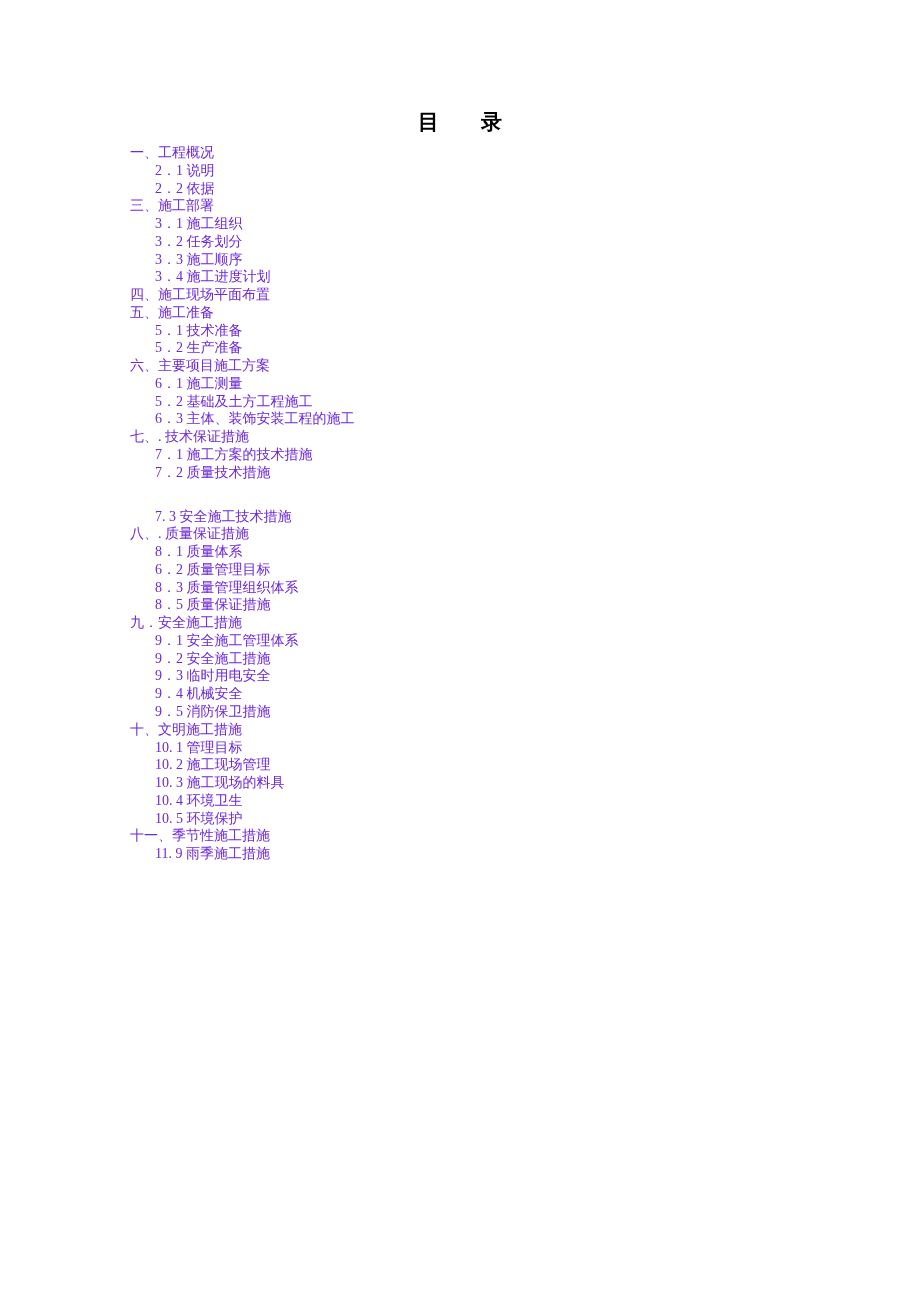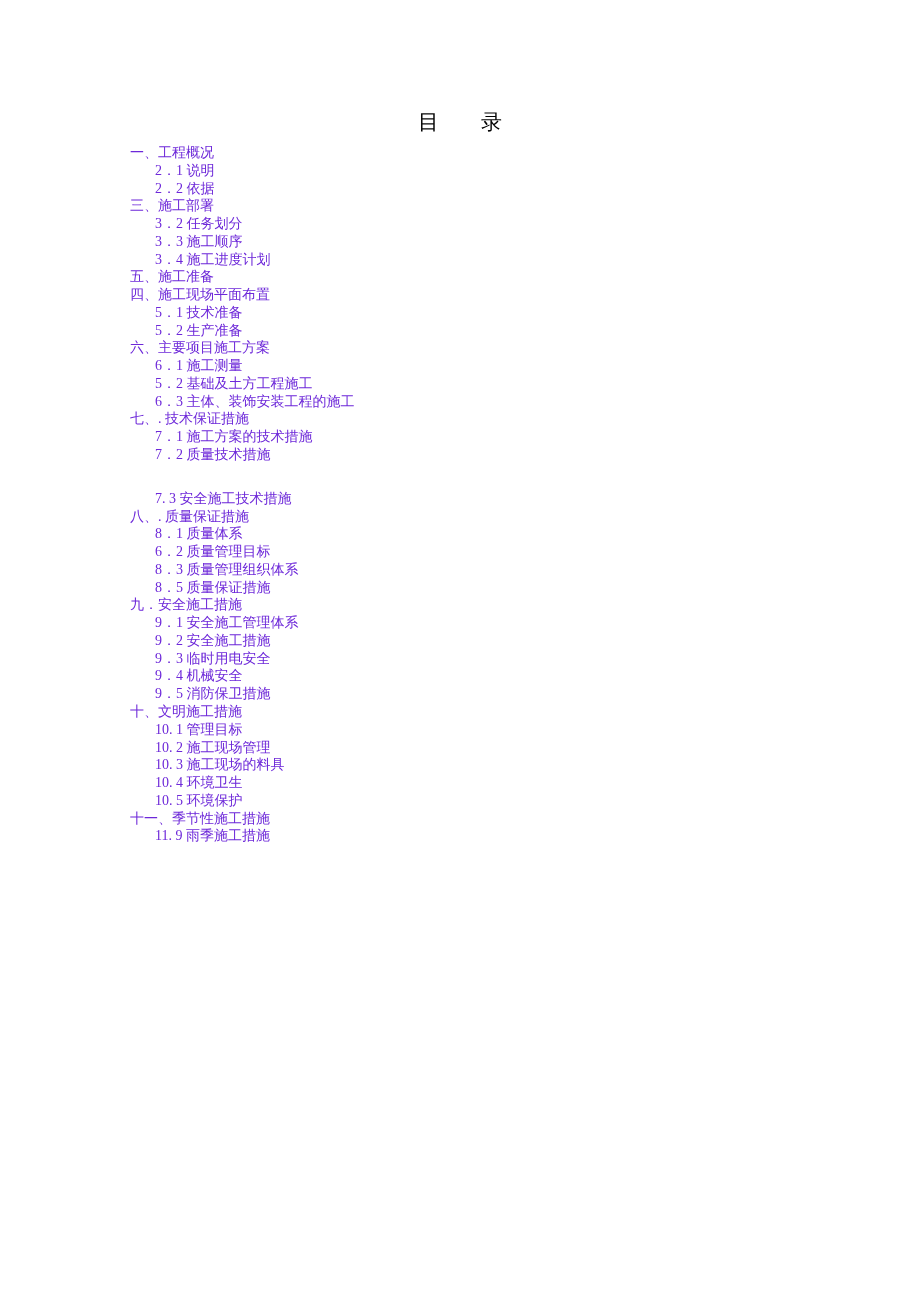--- a/index.html
+++ b/index.html
@@ -11,21 +11,21 @@
       width: 920px;
       height: 1302px;
       background: #ffffff;
       font-family: "SimSun", "宋体", serif;
       padding-top: 108px;
       padding-left: 130px;
     }
     .title {
       text-align: center;
       font-size: 21px;
-      font-weight: normal;
+      font-weight: bold;
       letter-spacing: 0;
       margin-bottom: 8px;
       padding-right: 130px;
     }
     .title-gap {
       display: inline-block;
       width: 42px;
     }
     .content {
       font-size: 14px;
@@ -47,25 +47,26 @@
 
 <div class="title">
   <span>目</span><span class="title-gap"></span><span>录</span>
 </div>
 
 <div class="content">
 <div class="level1">一、工程概况</div>
     <div class="level2">2．1 说明</div>
     <div class="level2">2．2 依据</div>
     <div class="level1">三、施工部署</div>
+    <div class="level2">3．1 施工组织</div>
     <div class="level2">3．2 任务划分</div>
     <div class="level2">3．3 施工顺序</div>
     <div class="level2">3．4 施工进度计划</div>
+    <div class="level1">四、施工现场平面布置</div>
     <div class="level1">五、施工准备</div>
-    <div class="level1">四、施工现场平面布置</div>
     <div class="level2">5．1 技术准备</div>
     <div class="level2">5．2 生产准备</div>
     <div class="level1">六、主要项目施工方案</div>
     <div class="level2">6．1 施工测量</div>
     <div class="level2">5．2 基础及土方工程施工</div>
     <div class="level2">6．3 主体、装饰安装工程的施工</div>
     <div class="level1">七、. 技术保证措施</div>
     <div class="level2">7．1 施工方案的技术措施</div>
     <div class="level2">7．2 质量技术措施</div>
     <div class="extra-gap"></div>

